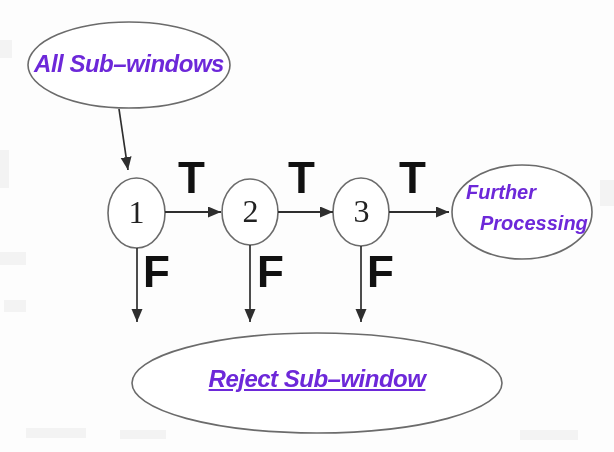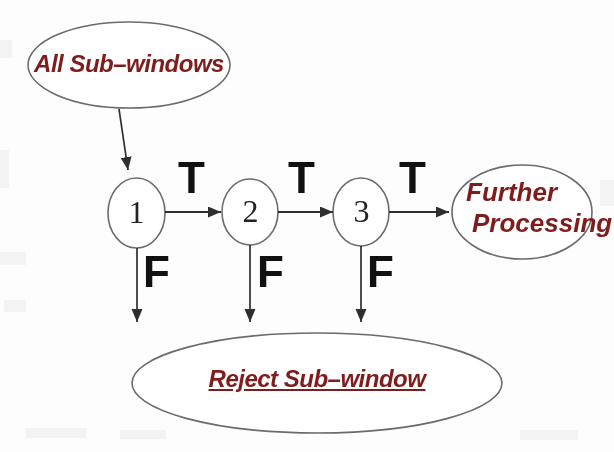--- a/index.html
+++ b/index.html
@@ -15,47 +15,47 @@
     background: #fdfdfd;
     overflow: hidden;
   }
   .canvas {
     position: absolute;
     left: 0;
     top: 0;
   }
   .label {
     position: absolute;
-    color: #7f1d1d;
+    color: #6d28d9;
     font-style: italic;
     font-weight: 700;
     line-height: 1.1;
     white-space: nowrap;
   }
   .node-label {
     font-size: 24px;
     letter-spacing: -0.5px;
     text-align: center;
   }
   .all-sub {
     left: 28px;
     top: 51px;
     width: 202px;
   }
   .further {
     left: 466px;
     top: 177px;
     width: 130px;
-    font-size: 26px;
+    font-size: 20px;
     line-height: 31px;
     text-align: left;
   }
   .further .line2 {
     display: block;
-    margin-left: 6px;
+    margin-left: 14px;
   }
   .reject {
     left: 132px;
     top: 366px;
     width: 370px;
     text-decoration: underline;
   }
   .stage-num {
     position: absolute;
     font-family: "Liberation Serif", serif;

